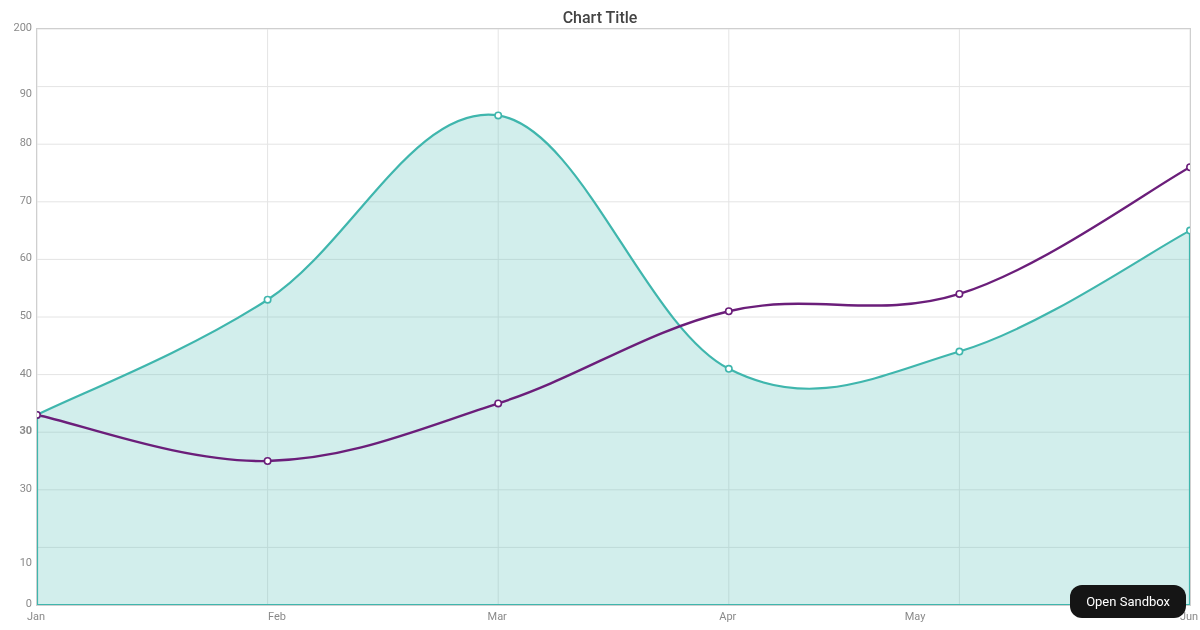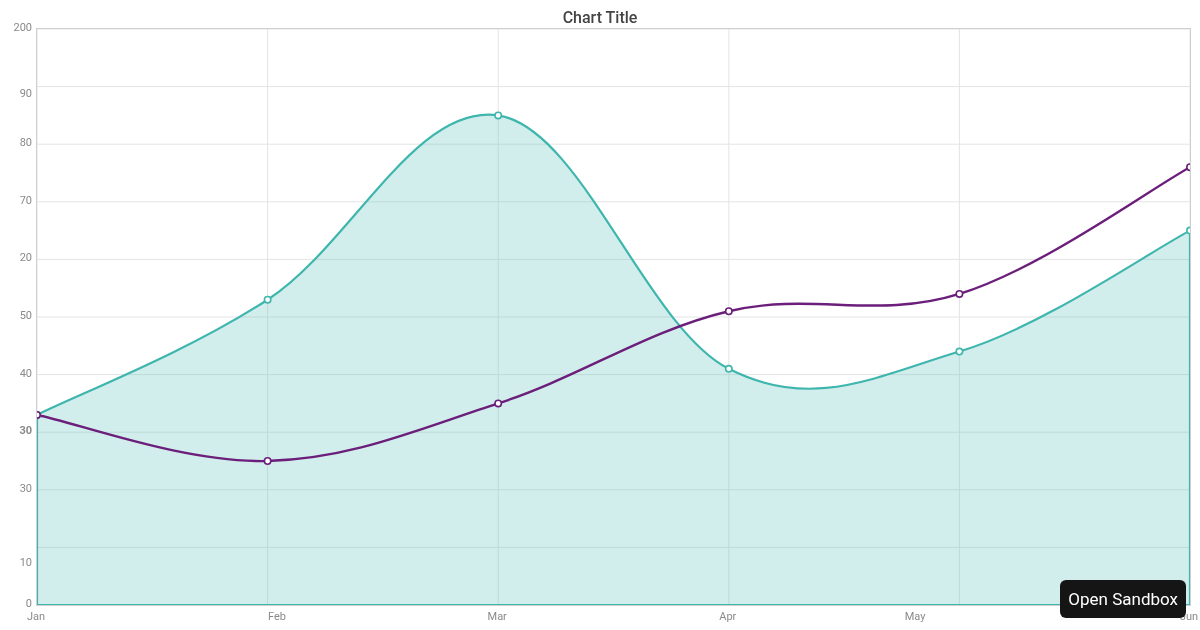--- a/index.html
+++ b/index.html
@@ -67,23 +67,23 @@
     fill: #ffffff;
     stroke: #6b1e7a;
     stroke-width: 1.6;
   }
   .open-sandbox {
     position: absolute;
     right: 14px;
     bottom: 12px;
     background: #151515;
     color: #ffffff;
-    font-size: 17px;
-    padding: 9px 8px;
-    border-radius: 6px;
+    font-size: 13px;
+    padding: 9px 16px;
+    border-radius: 12px;
     cursor: pointer;
     user-select: none;
   }
 </style>
 </head>
 <body>
 
 <div class="chart-title">Chart Title</div>
 
 <div class="plot">
@@ -126,21 +126,21 @@
         <circle cx="1153" cy="138.24" r="3.2" class="pt-line"></circle>
       </g>
   </svg>
 </div>
 
 <div id="y-axis">
     <div class="axis-tick y-tick" style="top: 21px;">200</div>
     <div class="axis-tick y-tick" style="top: 87px;">90</div>
     <div class="axis-tick y-tick" style="top: 136.2px;">80</div>
     <div class="axis-tick y-tick" style="top: 193.8px;">70</div>
-    <div class="axis-tick y-tick" style="top: 251.4px;">20</div>
+    <div class="axis-tick y-tick" style="top: 251.4px;">60</div>
     <div class="axis-tick y-tick" style="top: 309px;">50</div>
     <div class="axis-tick y-tick" style="top: 366.6px;">40</div>
     <div class="axis-tick y-tick" style="top: 424.2px; font-weight: bold;">30</div>
     <div class="axis-tick y-tick" style="top: 481.8px;">30</div>
     <div class="axis-tick y-tick" style="top: 556px;">10</div>
     <div class="axis-tick y-tick" style="top: 597px;">0</div>
   </div>
 <div id="x-axis">
     <div class="axis-tick x-tick" style="left: 36px;">Jan</div>
     <div class="axis-tick x-tick" style="left: 277px;">Feb</div>

